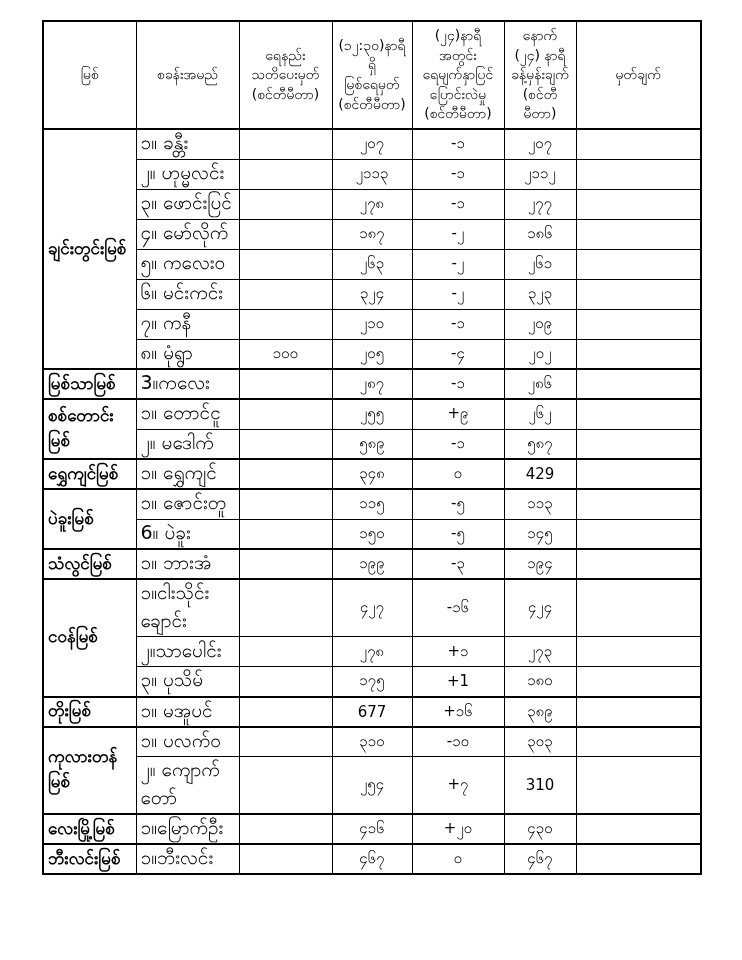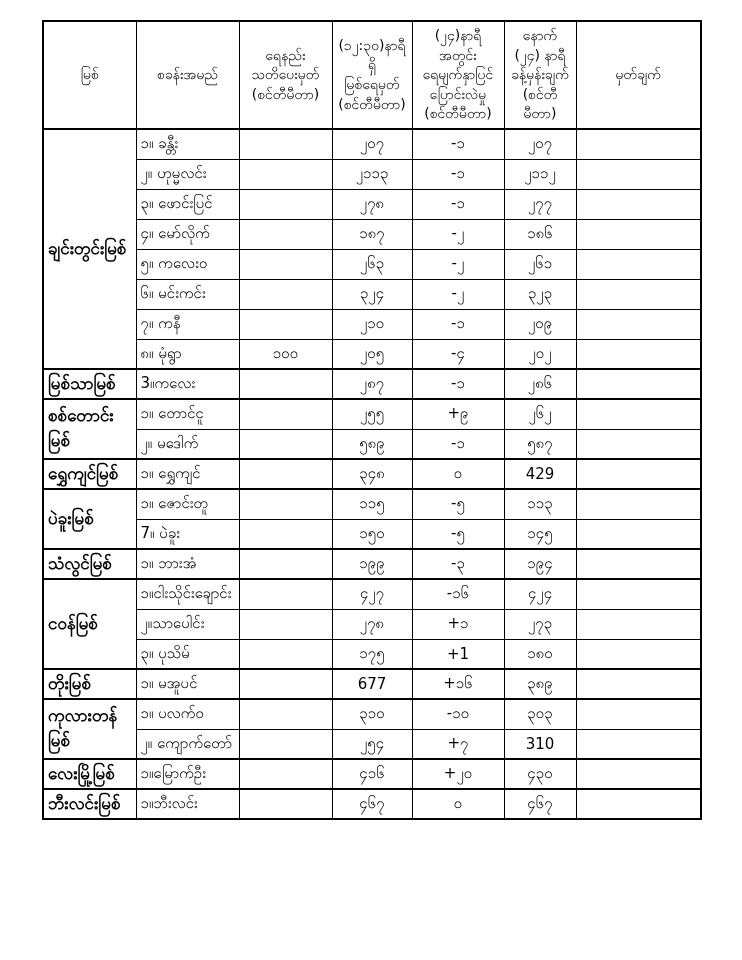--- a/index.html
+++ b/index.html
@@ -38,21 +38,21 @@
     white-space: pre-line;
   }
   td.river-cell {
     font-weight: bold;
     font-size: 17px;
     text-align: left;
     vertical-align: middle;
     padding-left: 5px;
   }
   td.station-cell {
-    font-size: 15px;
+    font-size: 19px;
     text-align: left;
     padding-left: 7px;
     vertical-align: middle;
   }
   td.num-cell {
     font-size: 15px;
     text-align: center;
     vertical-align: middle;
   }
   td.remark-cell {
@@ -201,21 +201,21 @@
       <tr class="group-start">
         <td rowspan="2" class="river-cell">ပဲခူးမြစ်</td>
         <td class="station-cell">၁။ ဇောင်းတူ</td>
         <td class="num-cell"></td>
         <td class="num-cell">၁၁၅</td>
         <td class="num-cell">-၅</td>
         <td class="num-cell">၁၁၃</td>
         <td class="remark-cell"></td>
       </tr>
       <tr>
-        <td class="station-cell">7။ ပဲခူး</td>
+        <td class="station-cell">6။ ပဲခူး</td>
         <td class="num-cell"></td>
         <td class="num-cell">၁၅၀</td>
         <td class="num-cell">-၅</td>
         <td class="num-cell">၁၄၅</td>
         <td class="remark-cell"></td>
       </tr>
       <tr class="group-start">
         <td rowspan="1" class="river-cell">သံလွင်မြစ်</td>
         <td class="station-cell">၁။ ဘားအံ</td>
         <td class="num-cell"></td>

